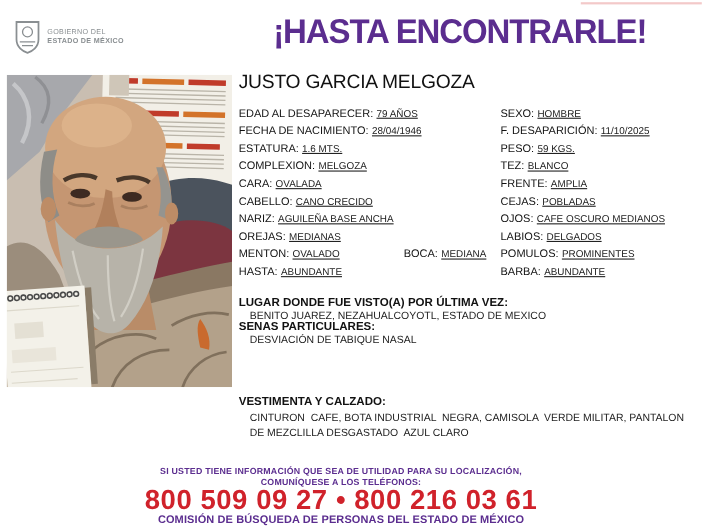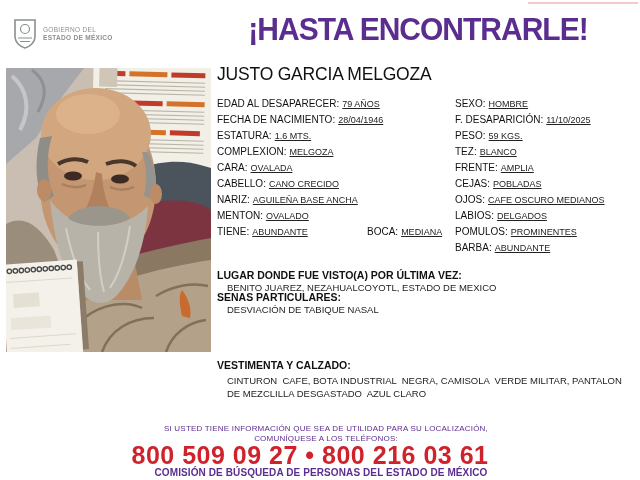--- a/index.html
+++ b/index.html
@@ -38,29 +38,29 @@
   .block .blabel{font-size:10.5px;font-weight:800;color:#111;}
   .block .bvalue{font-size:9.5px;color:#222;line-height:13px;white-space:pre-wrap;padding-left:10px;}
   .block-lastseen{top:194px;margin-top:15px;}
   .block-senas{top:231px;}
   .block-vestimenta{top:299px;}
   .block-vestimenta .bvalue{margin-top:3px;}
 
   
   .footer-info{
     position:absolute;left:0px;top:424px;width:620px;text-align:center;
-    font-size:8px;line-height:10px;color:#5b2d8f;font-weight:400;letter-spacing:.2px;padding-left:16px;
+    font-size:8px;line-height:10px;color:#5b2d8f;font-weight:700;letter-spacing:.2px;
   }
   .phones{
     position:absolute;left:0px;top:441px;width:620px;text-align:center;
     font-size:25px;font-weight:800;color:#d0222b;letter-spacing:.5px;white-space:nowrap;
   }
   .org-line{
     position:absolute;left:0px;top:467px;width:620px;text-align:center;
-    font-size:10px;font-weight:800;color:#5b2d8f;letter-spacing:.1px;white-space:nowrap;padding-left:11px;
+    font-size:10px;font-weight:800;color:#5b2d8f;letter-spacing:.1px;white-space:nowrap;
   }
 </style>
 </head>
 <body>
 
 <div class="poster">
 
   <div class="logo">
     <svg width="24" height="30" viewBox="0 0 24 30">
       <path d="M2 1 h20 v16 c0 7 -6 11 -10 12 C8 28 2 24 2 17 Z" fill="none" stroke="#8a8f92" stroke-width="1.6"></path>
@@ -190,22 +190,23 @@
     <div class="person-name">JUSTO GARCIA MELGOZA</div>
 
     <div class="col col-left">
       <div class="frow"><span class="lbl">EDAD AL DESAPARECER:</span><span class="val">79 AÑOS</span></div>
       <div class="frow"><span class="lbl">FECHA DE NACIMIENTO:</span><span class="val">28/04/1946</span></div>
       <div class="frow"><span class="lbl">ESTATURA:</span><span class="val">1.6 MTS.</span></div>
       <div class="frow"><span class="lbl">COMPLEXION:</span><span class="val">MELGOZA</span></div>
       <div class="frow"><span class="lbl">CARA:</span><span class="val">OVALADA</span></div>
       <div class="frow"><span class="lbl">CABELLO:</span><span class="val">CANO CRECIDO</span></div>
       <div class="frow"><span class="lbl">NARIZ:</span><span class="val">AGUILEÑA BASE ANCHA</span></div>
+      <div class="frow"><span class="lbl">OREJAS:</span><span class="val">MEDIANAS</span></div>
       <div class="frow"><span class="lbl">MENTON:</span><span class="val">OVALADO</span></div>
-      <div class="frow"><span class="lbl">TIENE:</span><span class="val">ABUNDANTE</span></div>
+      <div class="frow"><span class="lbl">HASTA:</span><span class="val">ABUNDANTE</span></div>
     </div>
 
     <div class="col col-right">
       <div class="frow"><span class="lbl">SEXO:</span><span class="val">HOMBRE</span></div>
       <div class="frow"><span class="lbl">F. DESAPARICIÓN:</span><span class="val">11/10/2025</span></div>
       <div class="frow"><span class="lbl">PESO:</span><span class="val">59 KGS.</span></div>
       <div class="frow"><span class="lbl">TEZ:</span><span class="val">BLANCO</span></div>
       <div class="frow"><span class="lbl">FRENTE:</span><span class="val">AMPLIA</span></div>
       <div class="frow"><span class="lbl">CEJAS:</span><span class="val">POBLADAS</span></div>
       <div class="frow"><span class="lbl">OJOS:</span><span class="val">CAFE OSCURO MEDIANOS</span></div>

